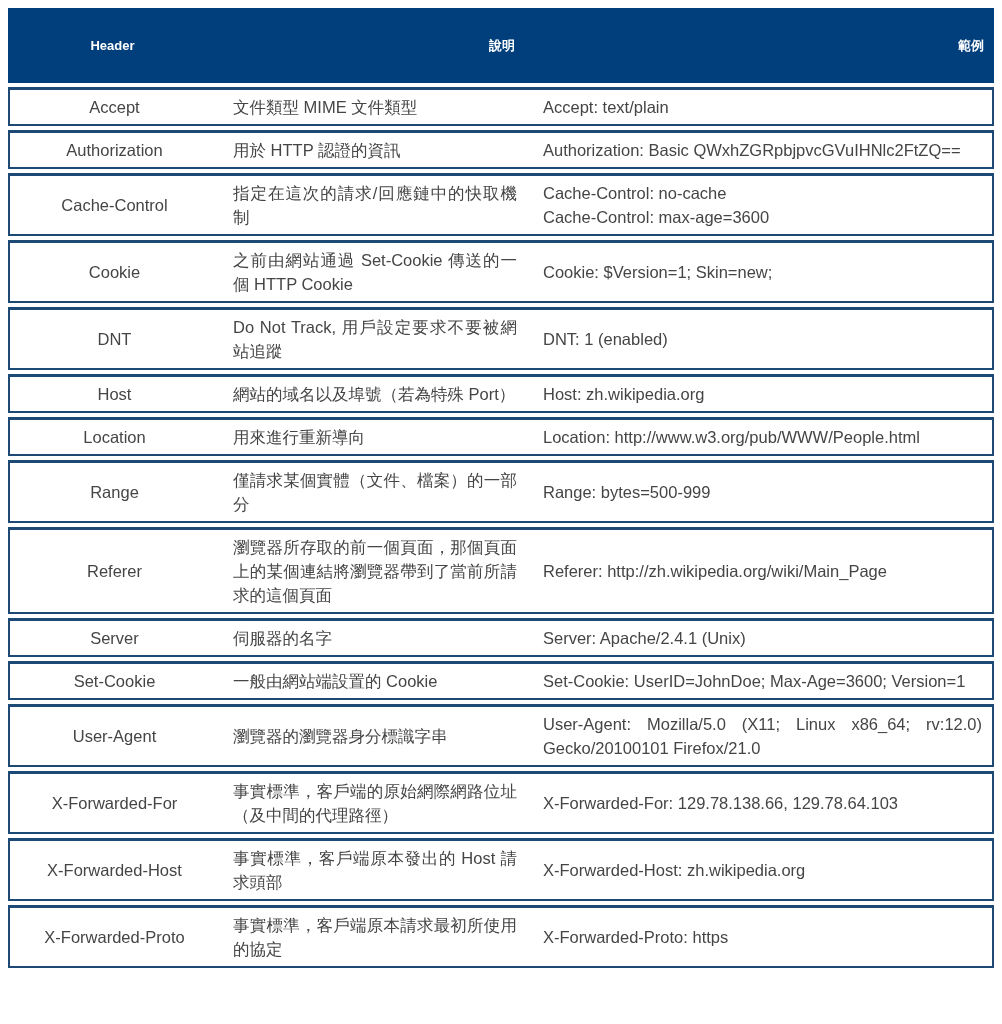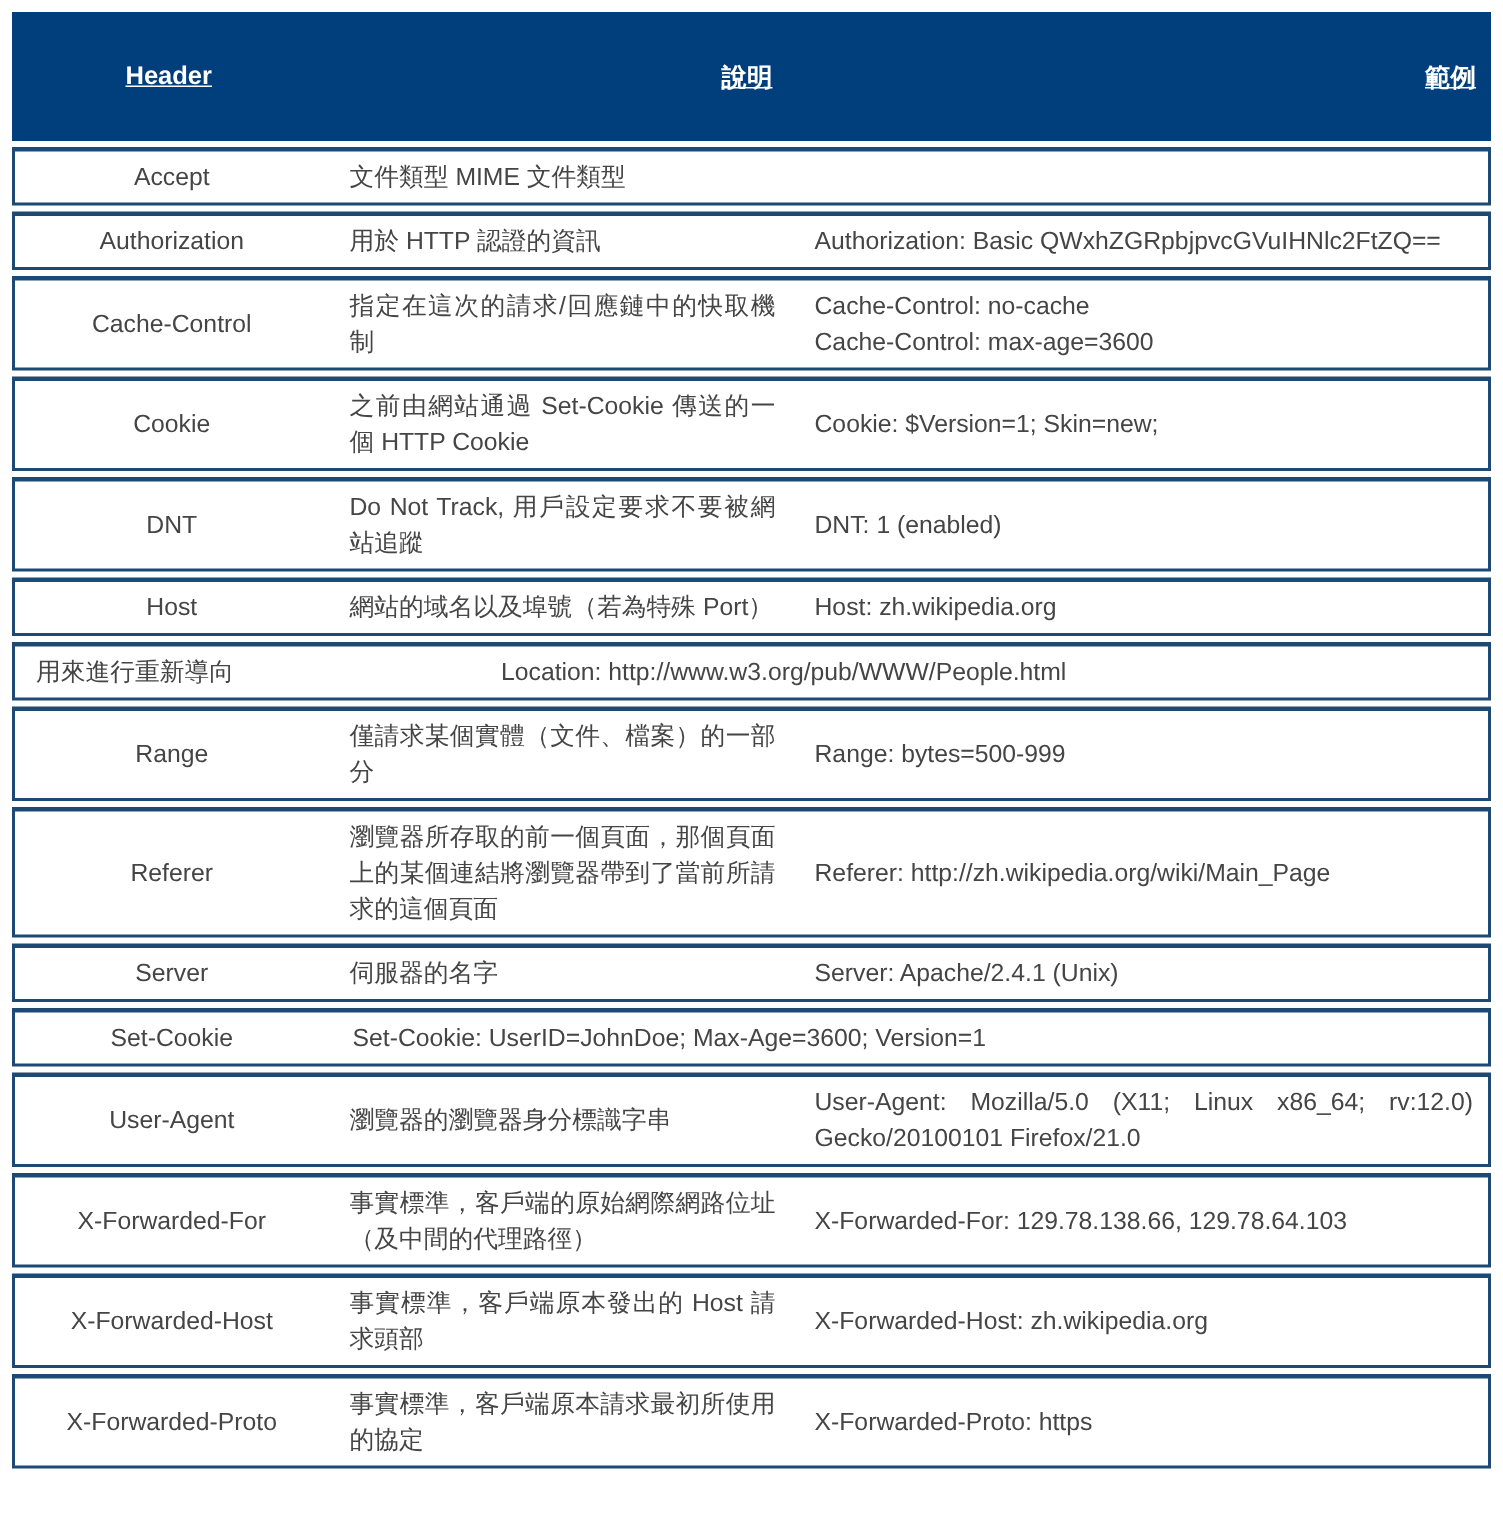--- a/index.html
+++ b/index.html
@@ -16,27 +16,26 @@
     font-family:"Liberation Sans", sans-serif;
     color:var(--text);
     overflow:hidden;
   }
   .page{
     padding:8px 8px 6px 8px;
     width:1002px;
   }
   .header-row{
     background:var(--navy);
-    height:86px;
+    height:75px;
     display:flex;
     align-items:center;
     color:var(--white);
     font-weight:bold;
-    font-size:17px;
-    text-decoration:underline;
+    font-size:13px;
   }
   .row{
     border:2px solid var(--border);
     border-top-width:3px;
     margin-top:4px;
     display:flex;
     align-items:center;
     padding:5px 0;
     min-height:38px;
     font-size:16.5px;
@@ -70,20 +69,23 @@
   <div class="header-row">
     <div class="col-header">Header</div>
     <div class="col-desc">說明</div>
     <div class="col-example">範例</div>
   </div>
 
   <div>
     <div class="row">
       <div class="col-header">Accept</div>
       <div class="col-desc">文件類型 MIME 文件類型</div>
+      <div class="col-example">
+          <div>Accept: text/plain</div>
+        </div>
     </div>
 
     <div class="row">
       <div class="col-header">Authorization</div>
       <div class="col-desc">用於 HTTP 認證的資訊</div>
       <div class="col-example">
           <div>Authorization: Basic QWxhZGRpbjpvcGVuIHNlc2FtZQ==</div>
         </div>
     </div>
 
@@ -115,20 +117,21 @@
 
     <div class="row">
       <div class="col-header">Host</div>
       <div class="col-desc">網站的域名以及埠號（若為特殊 Port）</div>
       <div class="col-example">
           <div>Host: zh.wikipedia.org</div>
         </div>
     </div>
 
     <div class="row">
+      <div class="col-header">Location</div>
       <div class="col-desc">用來進行重新導向</div>
       <div class="col-example">
           <div>Location: http://www.w3.org/pub/WWW/People.html</div>
         </div>
     </div>
 
     <div class="row">
       <div class="col-header">Range</div>
       <div class="col-desc">僅請求某個實體（文件、檔案）的一部分</div>
       <div class="col-example">
@@ -147,20 +150,21 @@
     <div class="row">
       <div class="col-header">Server</div>
       <div class="col-desc">伺服器的名字</div>
       <div class="col-example">
           <div>Server: Apache/2.4.1 (Unix)</div>
         </div>
     </div>
 
     <div class="row">
       <div class="col-header">Set-Cookie</div>
+      <div class="col-desc">一般由網站端設置的 Cookie</div>
       <div class="col-example">
           <div>Set-Cookie: UserID=JohnDoe; Max-Age=3600; Version=1</div>
         </div>
     </div>
 
     <div class="row">
       <div class="col-header">User-Agent</div>
       <div class="col-desc">瀏覽器的瀏覽器身分標識字串</div>
       <div class="col-example">
           <div>User-Agent: Mozilla/5.0 (X11; Linux x86_64; rv:12.0) Gecko/20100101 Firefox/21.0</div>

